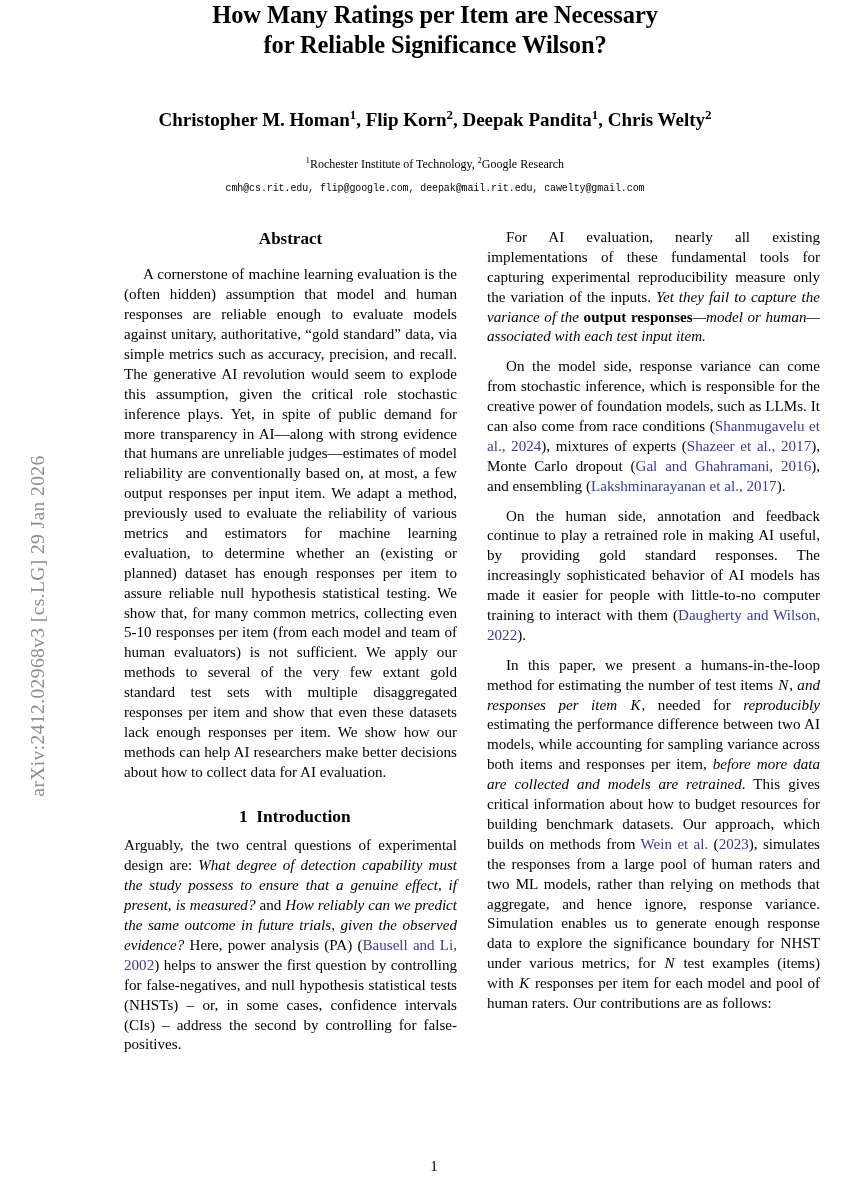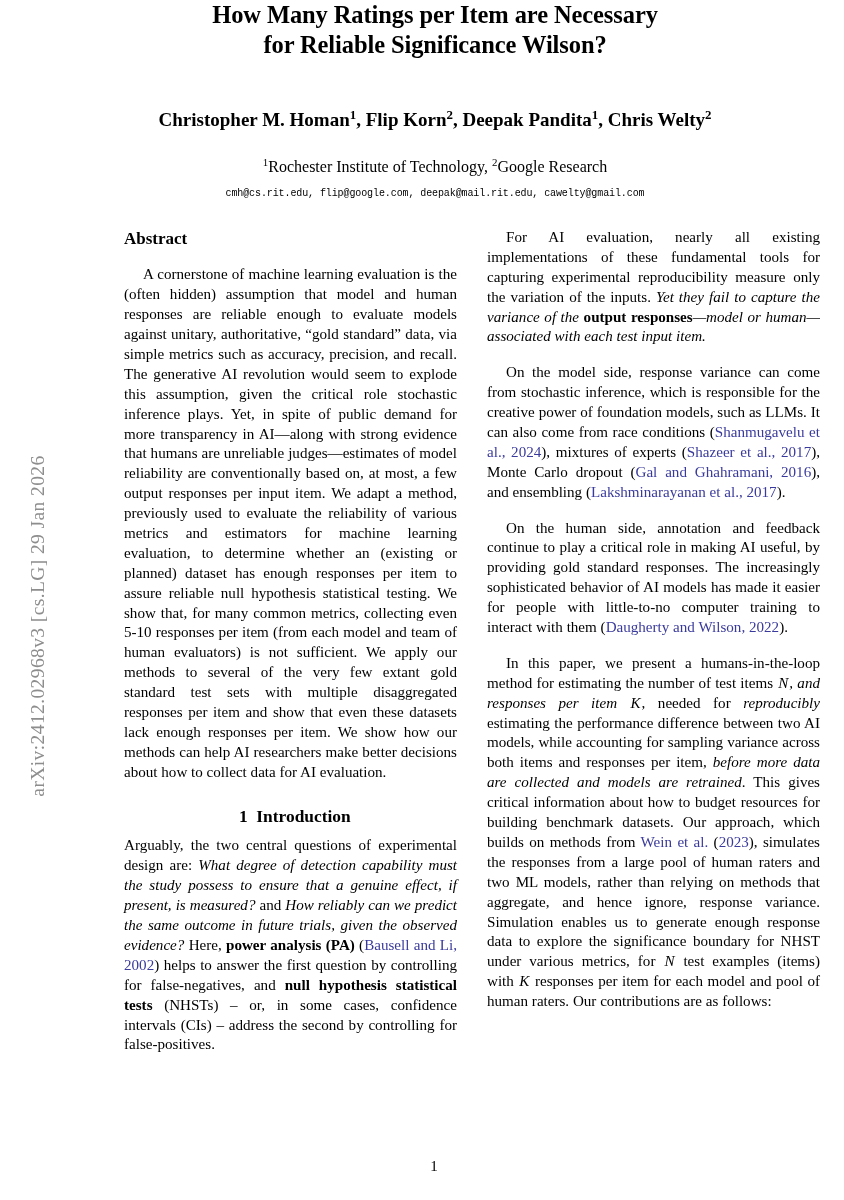--- a/index.html
+++ b/index.html
@@ -57,21 +57,21 @@
   }
   .authors {
     margin-top: 48px;
     font-size: 19px;
     font-weight: bold;
     line-height: 1.3;
     text-align: center;
   }
   .affiliations {
     margin-top: 25px;
-    font-size: 16px;
+    font-size: 12px;
     line-height: 1.3;
   }
   .emails {
     margin-top: 10px;
     font-family: "Liberation Mono", "DejaVu Sans Mono", monospace;
     font-size: 10px;
     letter-spacing: -0.1px;
   }
   sup {
     font-size: 0.68em;
@@ -105,34 +105,34 @@
     margin: 22px 0 9px 0;
     text-align: center;
   }
   .section-head .secnum {
     display: inline-block;
     min-width: 26px;
   }
   .abstract-head {
     font-size: 17px;
     font-weight: bold;
-    text-align: left;
+    text-align: center;
     margin: 0 0 15px 0;
   }
   p.para {
     margin: 0;
     text-indent: 19px;
   }
   p.para.noindent { text-indent: 0; }
-  p.para + p.para { margin-top: 16px; }
+  p.para + p.para { margin-top: 10px; }
 
   .abstract-body { margin: 0; text-indent: 0; }
 
   i, .it { font-style: italic; }
-  b, .bf { font-weight: bold; }
+  b, .bf { font-weight: normal; }
   .bfit { font-weight: bold; }
   .cite { color: #3a3a9c; }
   .mathit {
     font-family: "Liberation Serif", "DejaVu Serif", serif;
     font-style: italic;
     padding: 0 1px;
   }
 
   #page-number {
     position: absolute;
@@ -182,21 +182,21 @@
       <p class="para noindent"><span>Arguably, the two central questions of experimental design are: </span><i>What degree of detection capability must the study possess to ensure that a genuine effect, if present, is measured?</i><span> and </span><i>How reliably can we predict the same outcome in future trials, given the observed evidence?</i><span> Here, </span><b>power analysis (PA)</b><span> (</span><a class="cite">Bausell and Li, 2002</a><span>) helps to answer the first question by controlling for false-negatives, and </span><b>null hypothesis statistical tests</b><span> (NHSTs) – or, in some cases, confidence intervals (CIs) – address the second by controlling for false-positives.</span></p>
 
     </div>
 
     <div class="col" id="col-right">
 
       <p class="para"><span>For AI evaluation, nearly all existing implementations of these fundamental tools for capturing experimental reproducibility measure only the variation of the inputs. </span><i>Yet they fail to capture the variance of the </i><span class="bfit">output responses</span><i>—model or human—associated with each test input item.</i></p>
 
       <p class="para"><span>On the model side, response variance can come from stochastic inference, which is responsible for the creative power of foundation models, such as LLMs. It can also come from race conditions (</span><a class="cite">Shanmugavelu et al., 2024</a><span>), mixtures of experts (</span><a class="cite">Shazeer et al., 2017</a><span>), Monte Carlo dropout (</span><a class="cite">Gal and Ghahramani, 2016</a><span>), and ensembling (</span><a class="cite">Lakshminarayanan et al., 2017</a><span>).</span></p>
 
-      <p class="para"><span>On the human side, annotation and feedback continue to play a critical role in making AI useful, by providing gold standard responses. The increasingly sophisticated behavior of AI models has made it easier for people with little-to-no computer training to interact with them (</span><a class="cite">Daugherty and Wilson, 2022</a><span>).</span></p>
+      <p class="para"><span>On the human side, annotation and feedback continue to play a retrained role in making AI useful, by providing gold standard responses. The increasingly sophisticated behavior of AI models has made it easier for people with little-to-no computer training to interact with them (</span><a class="cite">Daugherty and Wilson, 2022</a><span>).</span></p>
 
       <p class="para"><span>In this paper, we present a humans-in-the-loop method for estimating the number of test items </span><span class="mathit">N</span><i>, and responses per item </i><span class="mathit">K</span><span>, needed for </span><i>reproducibly</i><span> estimating the performance difference between two AI models, while accounting for sampling variance across both items and responses per item, </span><i>before more data are collected and models are retrained</i><span>. This gives critical information about how to budget resources for building benchmark datasets. Our approach, which builds on methods from </span><a class="cite">Wein et al.</a><span> (</span><a class="cite">2023</a><span>), simulates the responses from a large pool of human raters and two ML models, rather than relying on methods that aggregate, and hence ignore, response variance. Simulation enables us to generate enough response data to explore the significance boundary for NHST under various metrics, for </span><span class="mathit">N</span><span> test examples (items) with </span><span class="mathit">K</span><span> responses per item for each model and pool of human raters. Our contributions are as follows:</span></p>
 
     </div>
   </div>
 
   <div id="page-number">1</div>
 
 </div>
 

